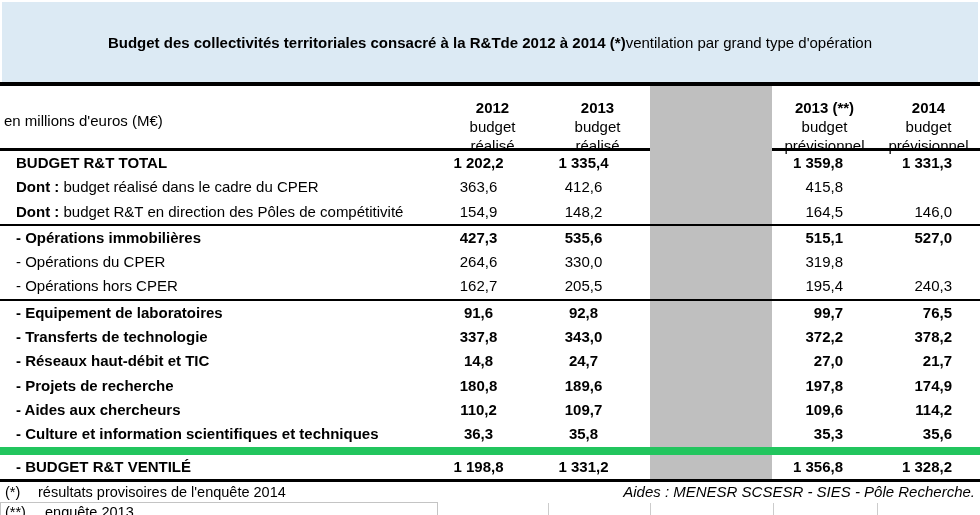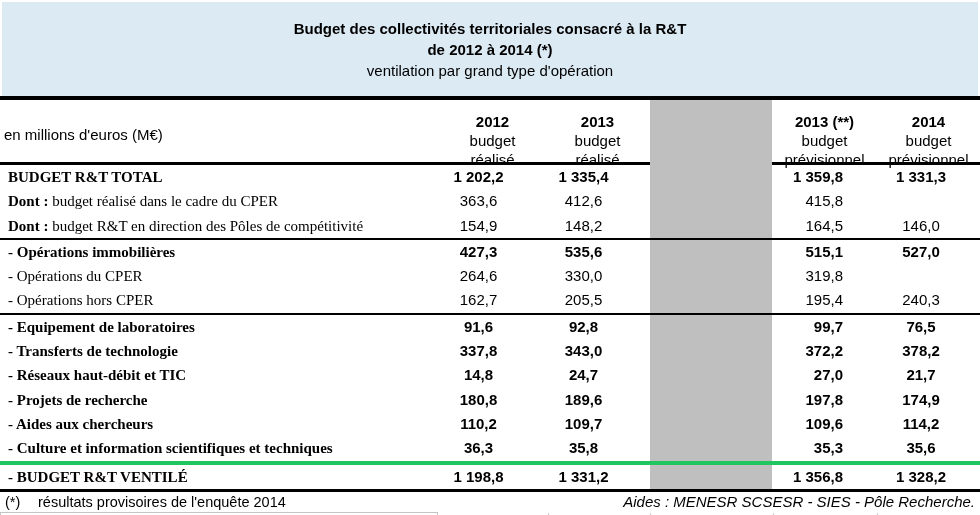--- a/index.html
+++ b/index.html
@@ -3,22 +3,22 @@
 <meta charset="utf-8">
 <style>
   html,body{margin:0;padding:0;}
   body{
     width:980px;height:515px;overflow:hidden;background:#fff;
     font-family:"Liberation Sans","DejaVu Sans",sans-serif;
     color:#000;font-size:15px;position:relative;
   }
   
   .title-box{
-    margin:2px 2px 0 2px;height:94px;
-    display:flex;flex-direction:column;justify-content:center;align-items:center;
+    margin:2px 2px 0 2px;height:80px;
+    display:flex;flex-direction:row;justify-content:center;align-items:center;
     text-align:center;
   }
   .title-line1,.title-line2{font-weight:700;font-size:15px;line-height:21px;}
   .title-line3{font-weight:400;font-size:15px;line-height:21px;}
   .top-rule{height:4px;background:#000;width:980px;}
 
   
   .grid-row{
     display:grid;
     grid-template-columns:440px 105px 105px 122px 105px 103px;
@@ -28,29 +28,29 @@
     display:flex;align-items:center;padding-left:4px;font-size:15px;
   }
   .ch{text-align:center;padding-top:12px;}
   .ch span{display:block;line-height:19px;font-size:15px;}
   .ch .yr{font-weight:700;}
   .gap-cell{background:#BFBFBF;}
 
   .row{height:24.3px;line-height:24.3px;}
   .row.bold{font-weight:700;}
   .row.sep2{border-bottom:2px solid #000;}
-  .row.sep4{border-bottom:4px solid #22c55e;}
+  .row.sep4{border-bottom:8px solid #22c55e;}
   .row.sep3{border-bottom:3px solid #000;}
   .cell{overflow:hidden;white-space:nowrap;}
-  .cell.label{padding-left:8px;font-family:Liberation Serif, serif;}
+  .cell.label{padding-left:16px;}
   .cell.label b{font-weight:700;}
   .cell.num{text-align:right;}
   .cell.num.c1,.cell.num.c2{padding-right:28px;text-align:center;}
   .cell.num.c3{padding-right:34px;}
-  .cell.num.c4{padding-right:15px;text-align:center;}
+  .cell.num.c4{padding-right:28px;}
 
   
   .foot-row1{position:relative;height:20px;line-height:20px;font-size:14.5px;}
   .foot-marker{position:absolute;left:5px;top:0;}
   .foot-text1{position:absolute;left:38px;top:0;}
   .foot-source{position:absolute;right:5px;top:0;font-style:italic;font-size:15px;}
   .foot-row2{position:relative;height:21px;font-size:14.5px;}
   .note2-cell{
     position:absolute;left:0;top:0;width:436px;height:18px;line-height:18px;
     border:1px solid #C4C4C4;

